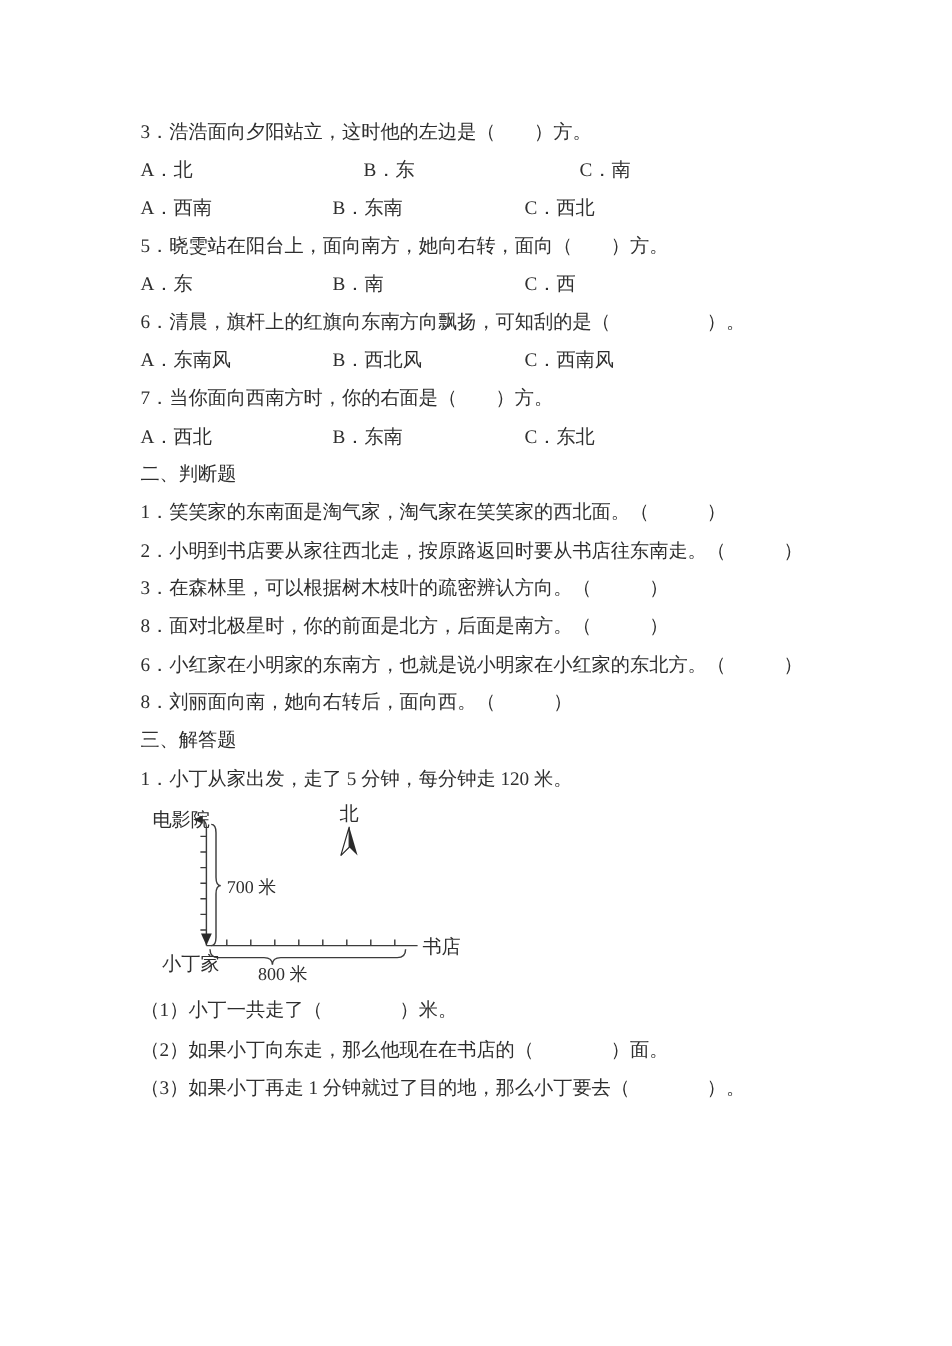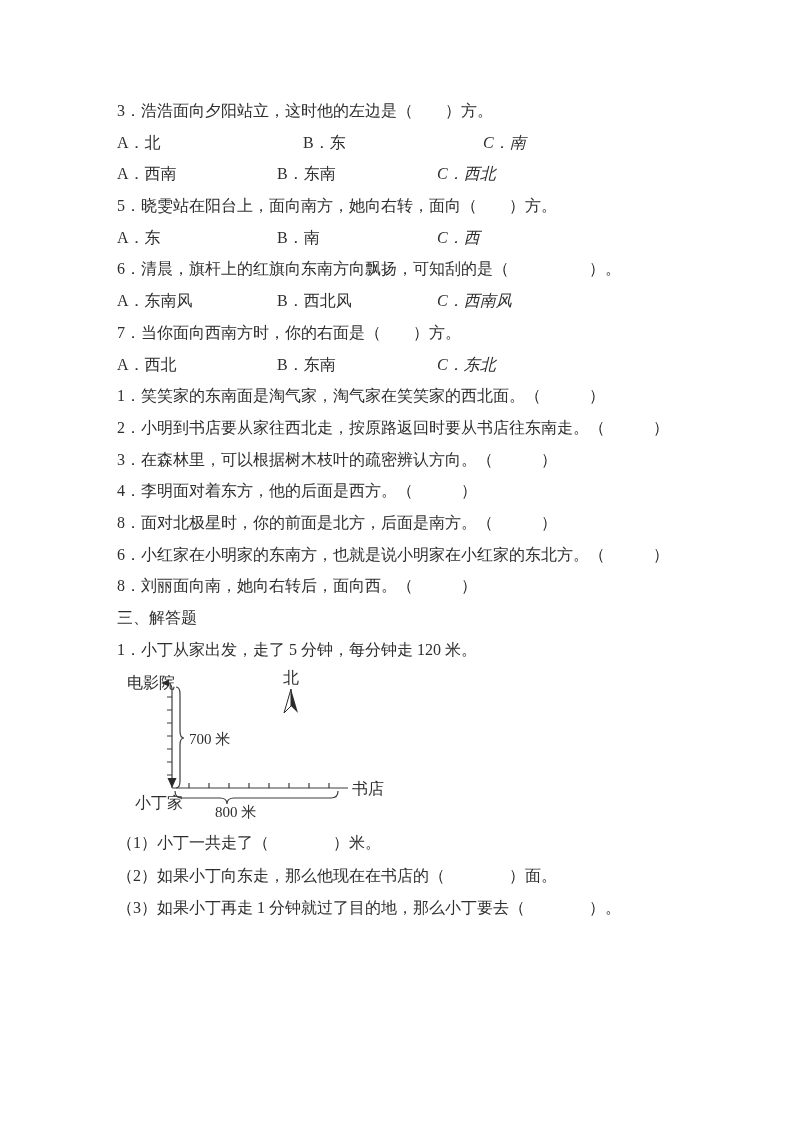--- a/index.html
+++ b/index.html
@@ -22,21 +22,21 @@
   }
   .line {
     height:31.7px;
     line-height:31.7px;
     font-size:16px;
     white-space:nowrap;
   }
   .opt-row { position:relative; }
   .opt { display:inline-block; }
   .opt-b { position:absolute; left:160px; top:0; }
-  .opt-c { position:absolute; left:320px; top:0;font-style:italic; }
+  .opt-c { position:absolute; left:320px; top:0; }
   .opt-row.wide .opt-b { left:186px; }
   .opt-row.wide .opt-c { left:366px; }
   .diagram-wrap { margin-top:2px; height:160px; }
   .diagram-wrap svg { display:block; }
   .subq .line { height:32.5px; line-height:32.5px; }
   svg text {
     font-family:"Liberation Serif", serif;
     fill:#2e2e2e;
   }
   svg .stroke { stroke:#3c3c3c; stroke-width:1.2; fill:none; }
@@ -75,24 +75,24 @@
       <span class="opt opt-c">C．西南风</span>
     </div>
 
     <div class="line">7．当你面向西南方时，你的右面是（　　）方。</div>
     <div class="line opt-row">
       <span class="opt opt-a">A．西北</span>
       <span class="opt opt-b">B．东南</span>
       <span class="opt opt-c">C．东北</span>
     </div>
 
+    <div class="line">二、判断题</div>
     <div class="line">1．笑笑家的东南面是淘气家，淘气家在笑笑家的西北面。（　　　）</div>
     <div class="line">2．小明到书店要从家往西北走，按原路返回时要从书店往东南走。（　　　）</div>
     <div class="line">3．在森林里，可以根据树木枝叶的疏密辨认方向。（　　　）</div>
-    <div class="line">4．李明面对着东方，他的后面是西方。（　　　）</div>
     <div class="line">8．面对北极星时，你的前面是北方，后面是南方。（　　　）</div>
     <div class="line">6．小红家在小明家的东南方，也就是说小明家在小红家的东北方。（　　　）</div>
     <div class="line">8．刘丽面向南，她向右转后，面向西。（　　　）</div>
 
     <div class="line">三、解答题</div>
     <div class="line">1．小丁从家出发，走了 5 分钟，每分钟走 120 米。</div>
 
     <div class="diagram-wrap">
       <svg width="300" height="160" viewBox="0 0 300 160">
 

